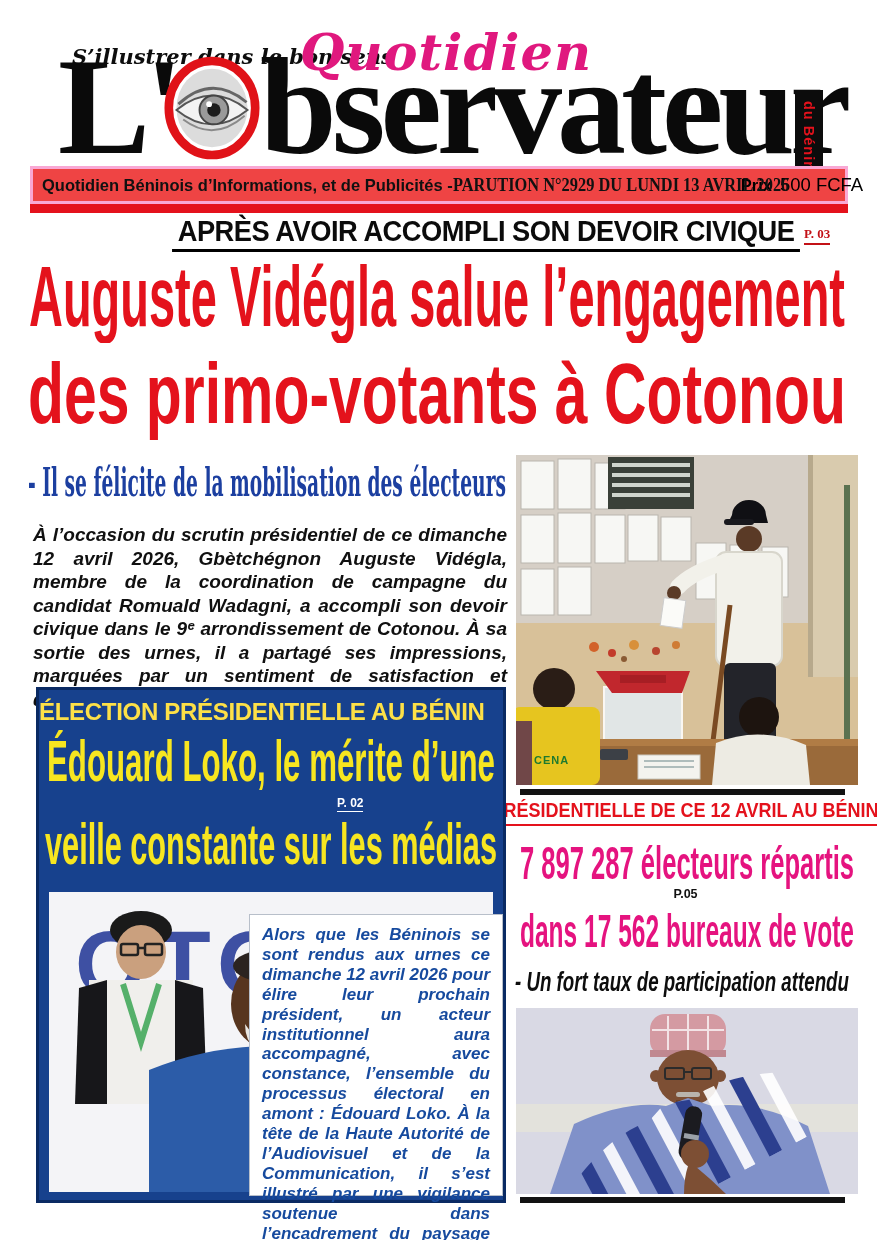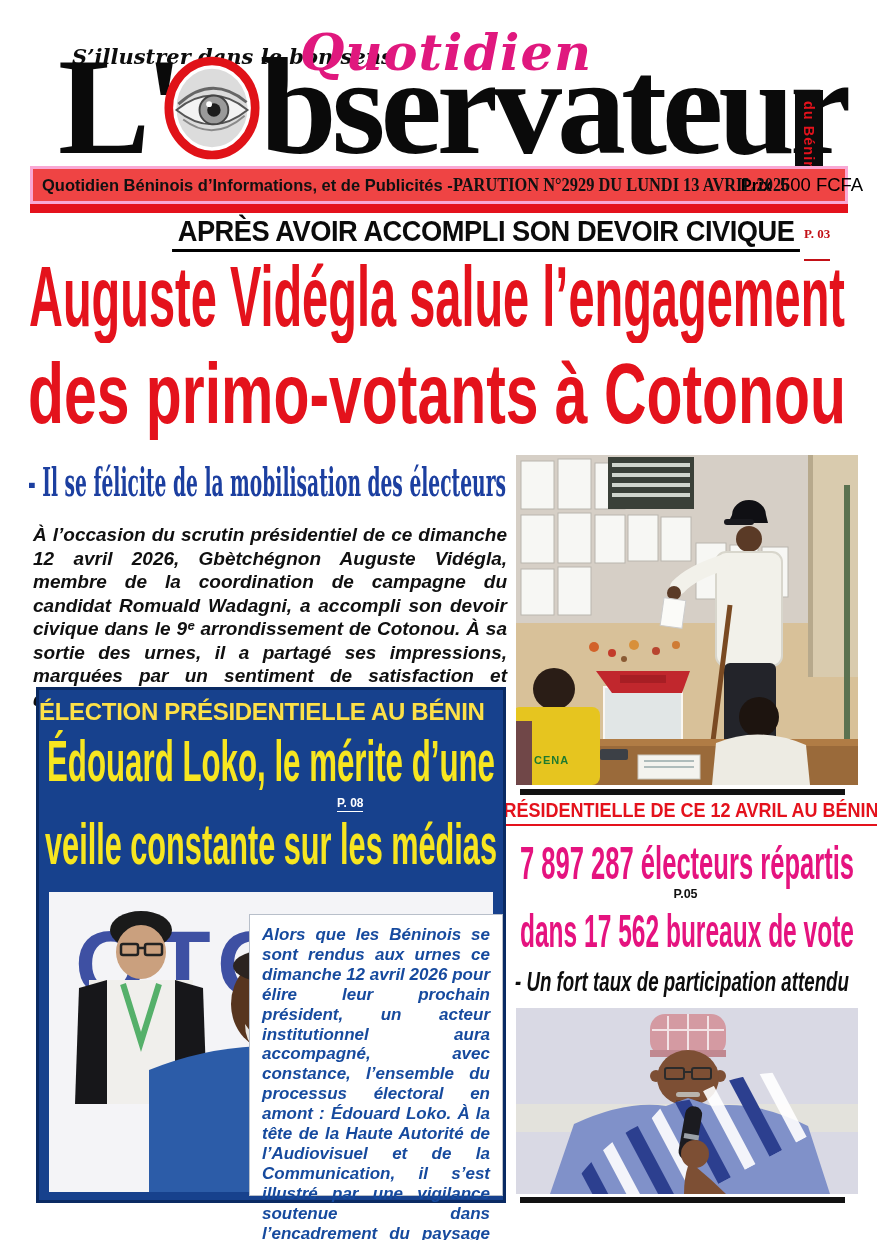--- a/index.html
+++ b/index.html
@@ -31,21 +31,21 @@
   .ib-prix{display:flex;align-items:baseline;gap:8px;white-space:nowrap;margin-left:20px;}
   .ib-prix .lbl{font-weight:bold;font-size:16.5px;}
   .ib-prix .val{font-weight:normal;font-size:18.5px;}
   .redbar{left:30px;top:204px;width:818px;height:9px;background:#e4121c;}
 
   
   .kickrow{left:0;top:215px;width:877px;text-align:center;padding-left:48px;}
   .kicker{display:inline-block;font-weight:bold;font-size:29px;letter-spacing:-.5px;color:#0b0b0b;
           border-bottom:3.5px solid #000;padding:0 6px 1px;transform:scaleX(.94);transform-origin:center;white-space:nowrap;}
   .p03{left:804px;top:226px;font-family:"Liberation Serif",serif;font-weight:bold;font-size:13px;
-          color:#c31117;border-bottom:2px solid #c31117;padding-bottom:17px;}
+          color:#c31117;border-bottom:2px solid #c31117;padding-bottom:1px;}
 
   
   .lead-body{left:33px;top:523px;width:474px;font-weight:bold;font-style:italic;font-size:19px;
           line-height:23.5px;text-align:justify;color:#101010;}
 
   
   .bar{background:#121212;height:6px;}
   .stats-kickwrap{left:513px;top:799px;width:345px;display:flex;justify-content:center;}
   .stats-kicker{display:inline-block;font-weight:bold;font-size:20px;color:#e4121c;white-space:nowrap;
           border-bottom:2.5px solid #e4121c;padding:0 3px 2px;transform:scaleX(.9);transform-origin:center;}
@@ -251,21 +251,21 @@
       <path d="M179,158 Q196,172 210,186 L168,186 Q168,170 172,158 Z" fill="#7d4f34"></path>
     </g>
   </svg>
   <div class="abs bar" style="left:520px;top:1197px;width:325px;"></div>
 
   <div class="abs bluebox">
     <div class="bb-kicker">ÉLECTION PRÉSIDENTIELLE AU BÉNIN</div>
     <svg class="y1" width="464" height="66">
       <text x="232" y="54" text-anchor="middle" font-family="Liberation Sans, sans-serif" font-weight="bold" font-size="58" fill="#f7e620" textLength="448" lengthAdjust="spacingAndGlyphs">Édouard Loko, le mérite d’une</text>
     </svg>
-    <div class="p05a">P. 08</div>
+    <div class="p05a">P. 02</div>
     <svg class="y2" width="464" height="66">
       <text x="232" y="54" text-anchor="middle" font-family="Liberation Sans, sans-serif" font-weight="bold" font-size="58" fill="#f7e620" textLength="452" lengthAdjust="spacingAndGlyphs">veille constante sur les médias</text>
     </svg>
 
     <svg class="photo3" width="444" height="300" viewBox="0 0 444 300">
       <rect width="444" height="300" fill="#f4f4f7"></rect>
       <text x="26" y="104" font-family="Liberation Sans, sans-serif" font-weight="bold" font-size="92" fill="#2b3f9b" letter-spacing="8" opacity=".9">OTO</text>
       <g fill="#c9c9d4">
         <rect x="300" y="130" width="90" height="5"></rect>
           <rect x="300" y="142" width="70" height="5"></rect>

